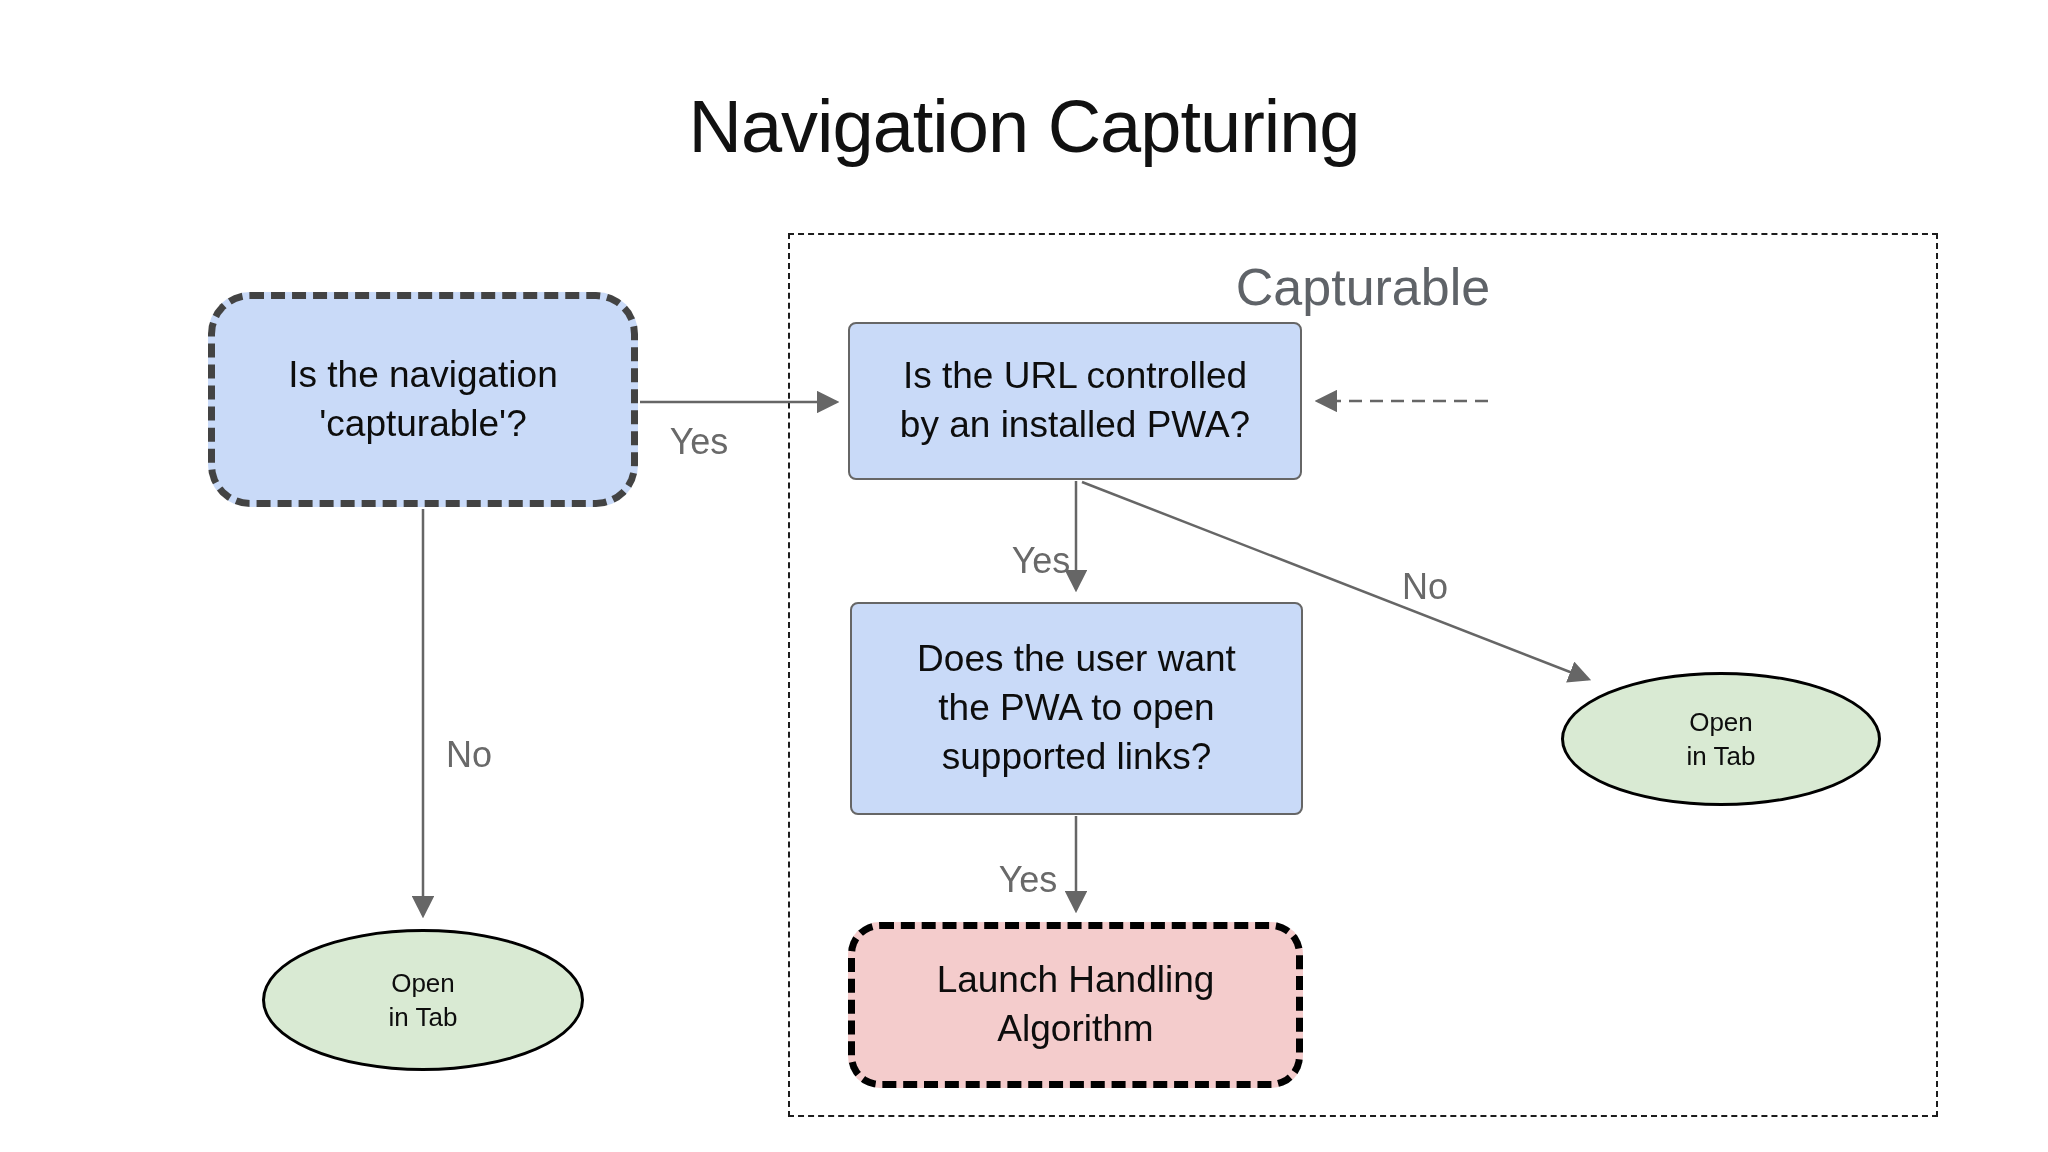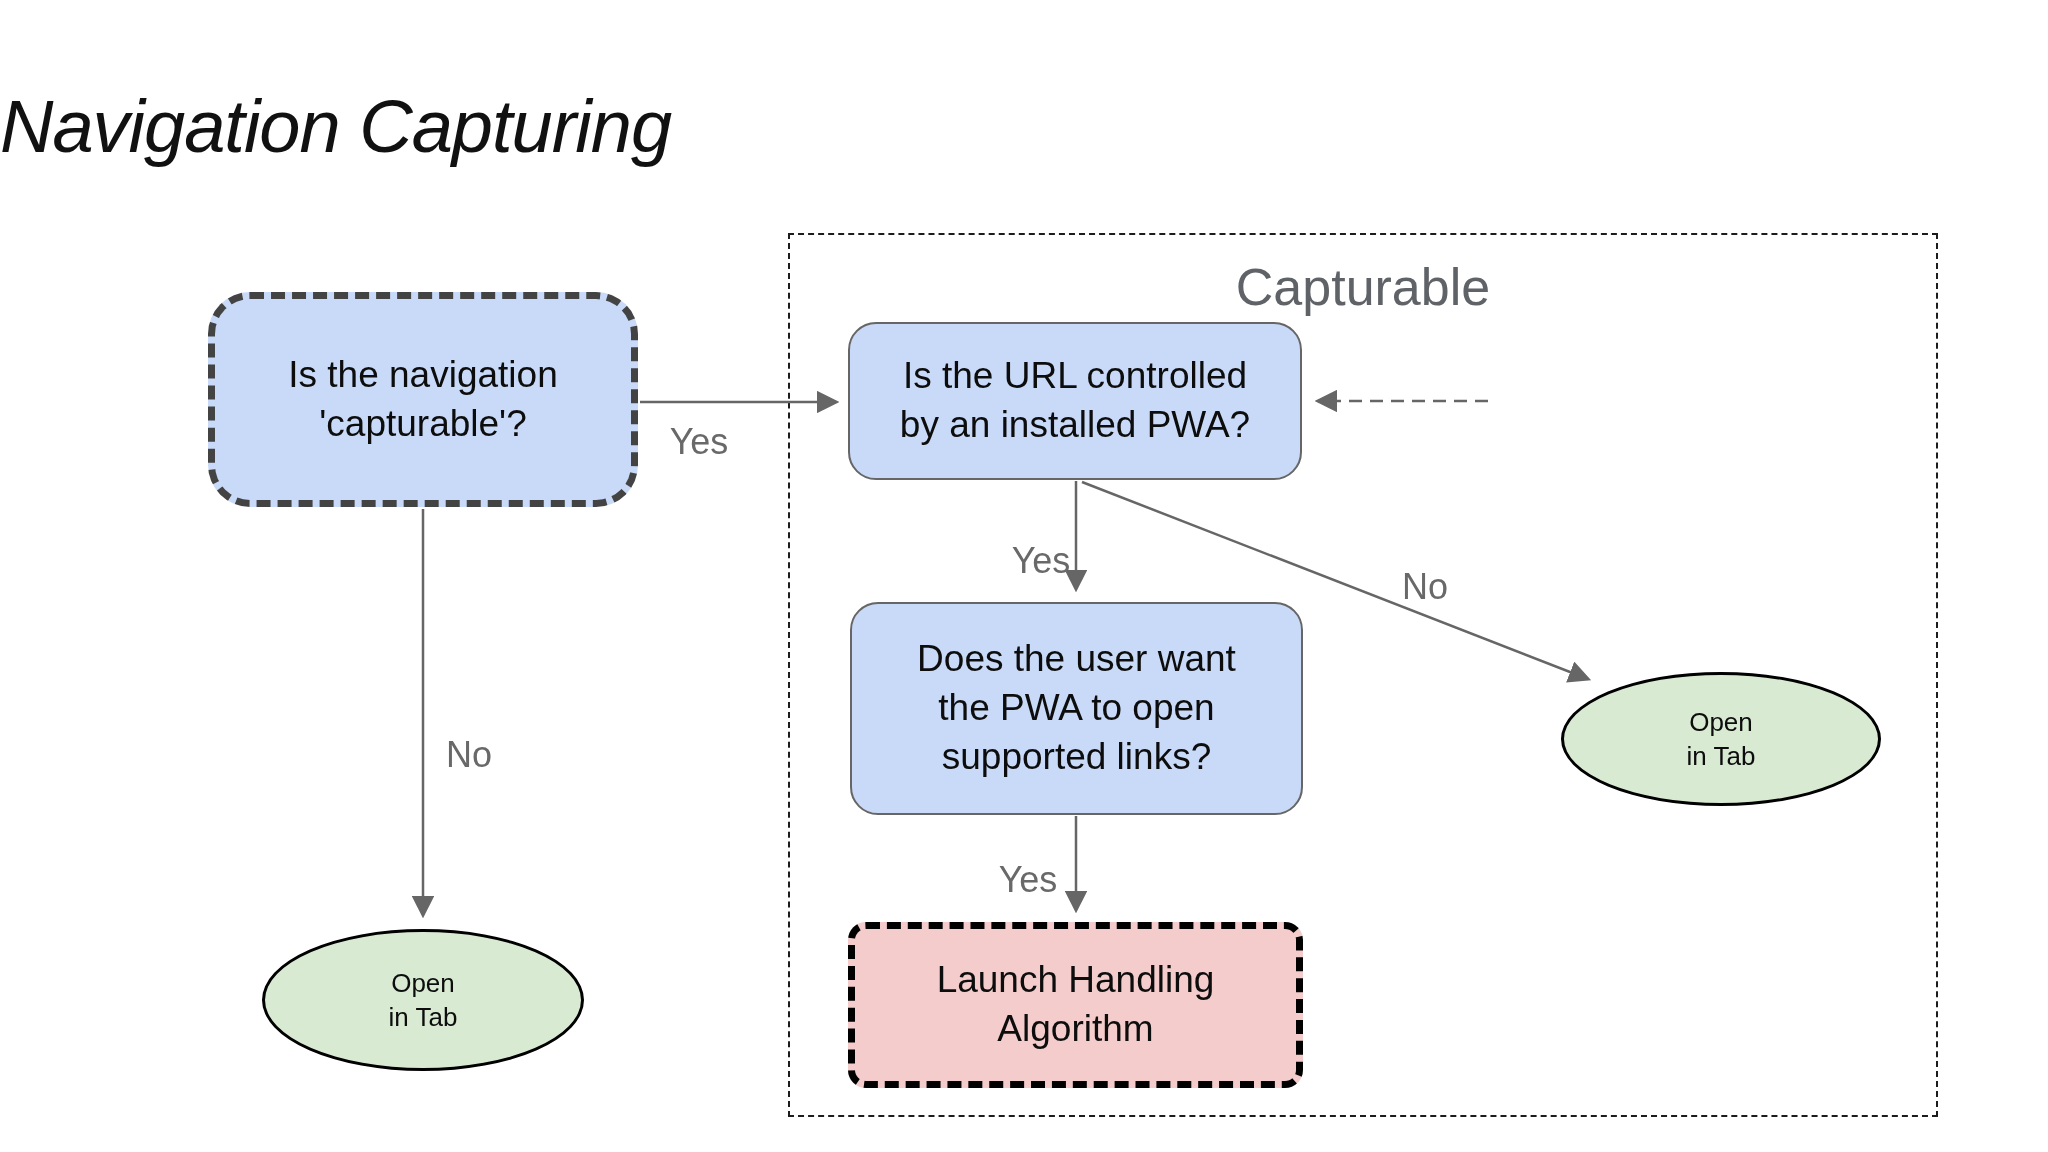--- a/index.html
+++ b/index.html
@@ -6,36 +6,36 @@
   #stage{
     position:relative;
     width:2048px;height:1152px;
     background:#ffffff;
     font-family:"Liberation Sans","DejaVu Sans",sans-serif;
     overflow:hidden;
   }
   #arrows{position:absolute;left:0;top:0;z-index:1;}
   .title{
     position:absolute;top:84px;left:0;width:100%;
-    font-size:74px;font-weight:500;color:#111111;
-    letter-spacing:-1px;z-index:2;font-style:italic;
+    text-align:center;font-size:74px;font-weight:500;color:#111111;
+    letter-spacing:-1px;z-index:2;
   }
   .node{
     position:absolute;display:flex;align-items:center;justify-content:center;
     text-align:center;color:#0d0d0d;font-size:37px;line-height:1.32;
     box-sizing:border-box;z-index:2;
   }
   .node .txt{white-space:pre-line;}
   .blue{background:#c9daf8;}
   .grayfill{background:#f2f2f2;}
   .pink{background:#f4cccc;}
   .green{background:#d9ead3;}
-  .solid-border{border:2.5px solid #666666;border-radius:28px;}
+  .solid-border{border:2.5px solid #666666;border-radius:8px;}
   .dash-dark{border:7px dashed #434343;border-radius:42px;}
-  .dash-black{border:7px dashed #000000;border-radius:18px;}
+  .dash-black{border:7px dashed #000000;border-radius:32px;}
   .ellipse{border:3px solid #000000;border-radius:50%;font-size:26px;}
   .group{
     position:absolute;left:788px;top:233px;width:1150px;height:884px;
     border:2px dashed #1c1c1c;box-sizing:border-box;z-index:0;
   }
   .group-label{
     position:absolute;left:0;right:0;top:22px;text-align:center;
     font-size:52px;color:#5f6368;
   }
   .edge-label{

